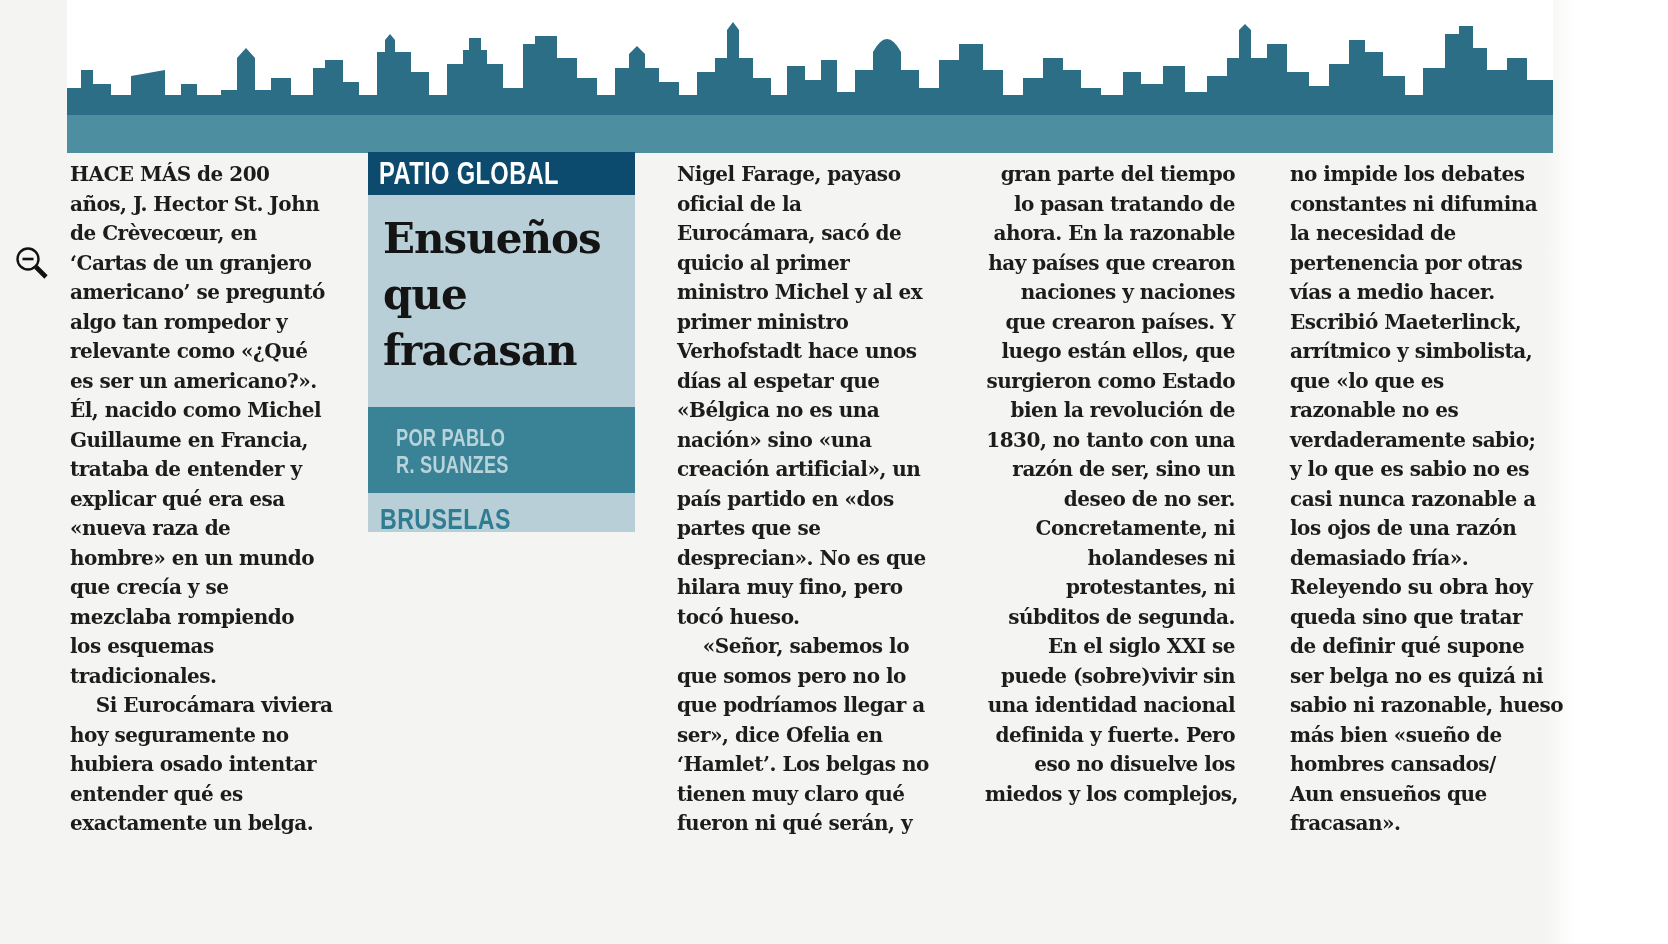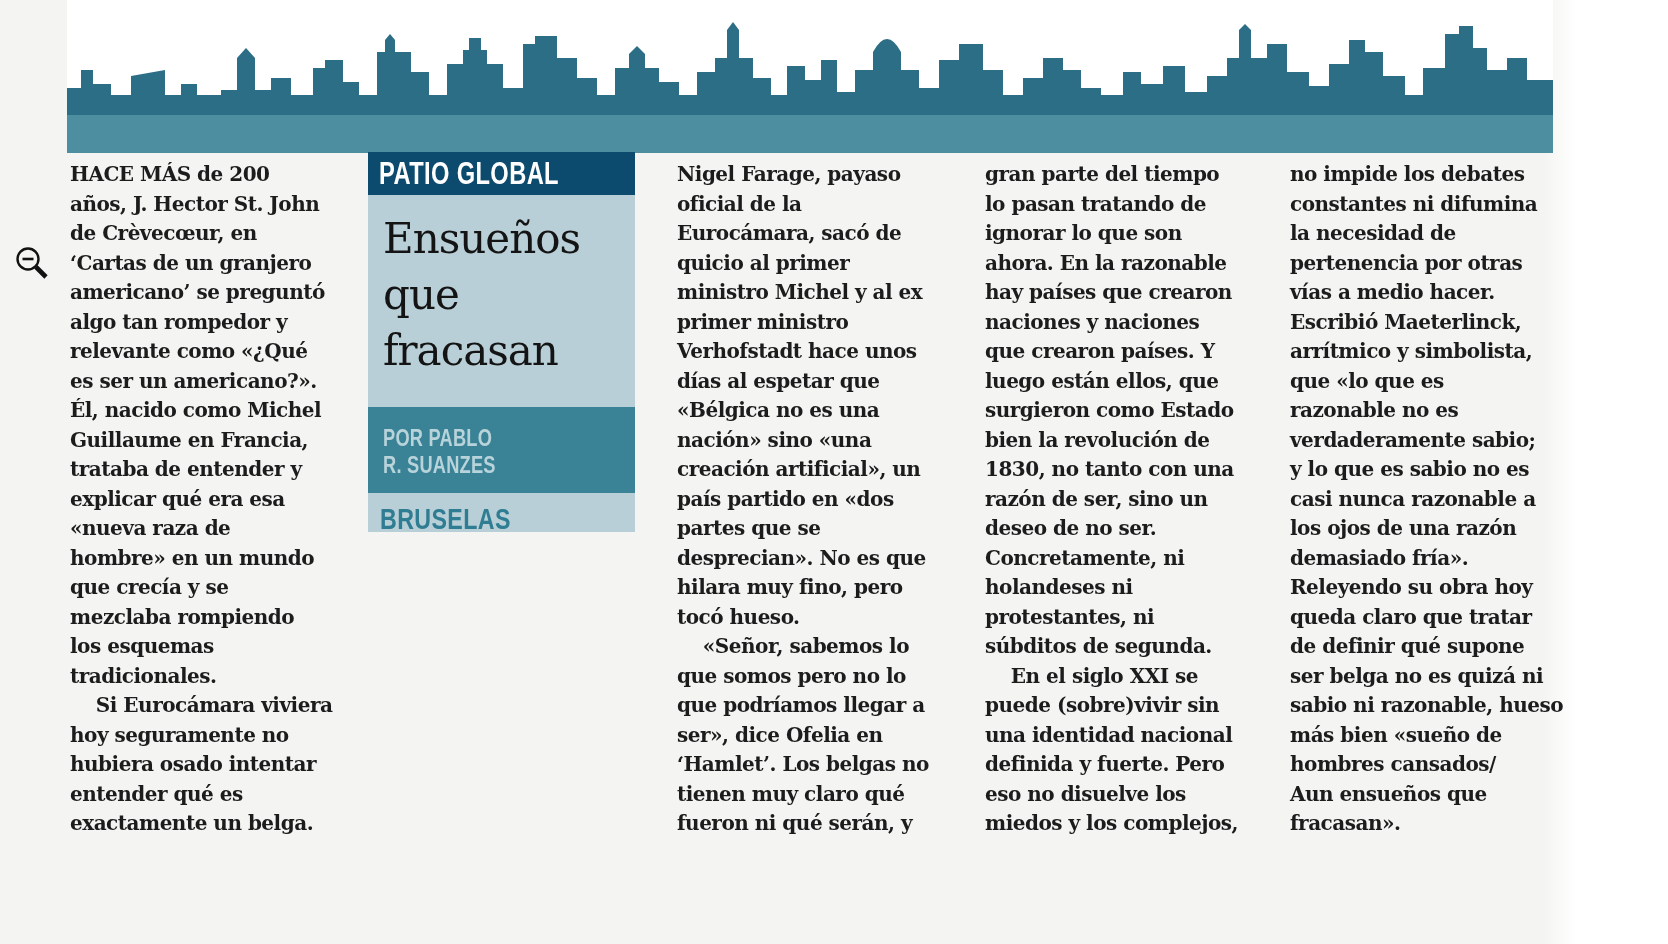--- a/index.html
+++ b/index.html
@@ -12,35 +12,35 @@
   .banner{position:absolute;left:67px;top:0;width:1486px;height:153px;background:#ffffff;}
   .banner svg{display:block;width:1486px;height:115px;}
   .banner-band{width:100%;height:38px;background:#4d8fa1;}
   
   .hero{position:absolute;left:368px;top:152px;width:267px;}
   .cond{display:inline-block;transform:scaleX(.74);transform-origin:0 50%;white-space:pre;
         font-family:"Liberation Sans", sans-serif;font-weight:bold;}
   .kicker{height:43px;background:#0c4a6e;}
   .kicker .cond{color:#ffffff;font-size:32px;line-height:43px;padding-left:15px;letter-spacing:.5px;}
   .hl{background:#b8cfd7;padding:16px 12px 28px 15px;}
-  .hl .tline{font-family:"DejaVu Serif", serif;font-weight:400;color:#141414;
+  .hl .tline{font-family:"DejaVu Serif", serif;font-weight:700;color:#141414;
              font-size:42px;line-height:56px;letter-spacing:-1px;white-space:pre;}
-  .byline{background:#3a8396;padding:17px 0 15px 15px;}
+  .byline{background:#3a8396;padding:17px 0 15px 28px;}
   .byline .tline{color:#b8d3da;font-family:"Liberation Sans", sans-serif;font-weight:bold;
                  font-size:24px;line-height:27px;transform:scaleX(.76);transform-origin:0 50%;
                  white-space:pre;letter-spacing:.3px;}
   .dateline{background:#b8cfd7;height:39px;}
   .dateline .cond{color:#2f7d92;font-size:29px;line-height:53px;padding-left:15px;letter-spacing:.5px;transform:scaleX(.8);}
   
   .col{position:absolute;top:160px;}
   .col .tline{white-space:pre;font-family:"DejaVu Serif", serif;font-weight:bold;
               color:#1c1c1c;font-size:20px;line-height:29.5px;letter-spacing:-0.5px;}
   .col1{left:70px;width:255px;}
   .col2{left:677px;width:245px;}
-  .col3{left:985px;width:250px;}
+  .col3{left:985px;width:250px;text-align:right;}
   .col4{left:1290px;width:260px;}
   
   .cursor{position:absolute;left:15px;top:245px;width:36px;height:42px;}
 </style>
 </head>
 <body>
 
 <div class="banner">
   <svg viewBox="0 0 1486 115" preserveAspectRatio="none">
     <path fill="#2c6e86" d="M0,115 V88 H14 V70 H26 V84 H44 V95 H64 V76 L98,70 V95 H114 V84 H130 V95 H154 V90 H170 V58 L179,48 L188,58 V90 H204 V78 H224 V95 H246 V68 H258 V60 H276 V82 H292 V95 H310 V52 H318 V40 L323,34 L328,40 V52 H344 V72 H362 V95 H380 V64 H396 V50 H402 V38 H414 V50 H420 V64 H436 V88 H456 V44 H468 V36 H490 V58 H510 V78 H530 V95 H548 V68 H562 V54 L570,46 L578,54 V68 H592 V82 H612 V95 H630 V72 H648 V58 H660 V30 L666,22 L672,30 V58 H686 V78 H704 V95 H720 V66 H738 V80 H754 V60 H770 V92 H788 V70 H806 V52 q14,-26 28,0 V70 H852 V88 H872 V60 H892 V44 H916 V70 H936 V95 H956 V78 H976 V58 H996 V70 H1014 V88 H1034 V95 H1056 V72 H1074 V84 H1096 V66 H1118 V92 H1140 V76 H1160 V58 H1172 V30 L1178,24 L1184,30 V58 H1200 V44 H1220 V72 H1242 V86 H1262 V64 H1282 V40 H1298 V52 H1316 V76 H1338 V95 H1356 V68 H1378 V34 H1392 V26 H1406 V48 H1420 V70 H1440 V58 H1460 V80 H1486 V115 Z"></path>
@@ -120,21 +120,20 @@
     <div class="tline">que somos pero no lo</div>
     <div class="tline">que podríamos llegar a</div>
     <div class="tline">ser», dice Ofelia en</div>
     <div class="tline">‘Hamlet’. Los belgas no</div>
     <div class="tline">tienen muy claro qué</div>
     <div class="tline">fueron ni qué serán, y</div>
   </div>
 <div class="col col3">
     <div class="tline">gran parte del tiempo</div>
     <div class="tline">lo pasan tratando de</div>
-    <div class="tline">ignorar lo que son</div>
     <div class="tline">ahora. En la razonable</div>
     <div class="tline">hay países que crearon</div>
     <div class="tline">naciones y naciones</div>
     <div class="tline">que crearon países. Y</div>
     <div class="tline">luego están ellos, que</div>
     <div class="tline">surgieron como Estado</div>
     <div class="tline">bien la revolución de</div>
     <div class="tline">1830, no tanto con una</div>
     <div class="tline">razón de ser, sino un</div>
     <div class="tline">deseo de no ser.</div>
@@ -158,21 +157,21 @@
     <div class="tline">Escribió Maeterlinck,</div>
     <div class="tline">arrítmico y simbolista,</div>
     <div class="tline">que «lo que es</div>
     <div class="tline">razonable no es</div>
     <div class="tline">verdaderamente sabio;</div>
     <div class="tline">y lo que es sabio no es</div>
     <div class="tline">casi nunca razonable a</div>
     <div class="tline">los ojos de una razón</div>
     <div class="tline">demasiado fría».</div>
     <div class="tline">Releyendo su obra hoy</div>
-    <div class="tline">queda claro que tratar</div>
+    <div class="tline">queda sino que tratar</div>
     <div class="tline">de definir qué supone</div>
     <div class="tline">ser belga no es quizá ni</div>
     <div class="tline">sabio ni razonable, hueso</div>
     <div class="tline">más bien «sueño de</div>
     <div class="tline">hombres cansados/</div>
     <div class="tline">Aun ensueños que</div>
     <div class="tline">fracasan».</div>
   </div>
 
 </body></html>

